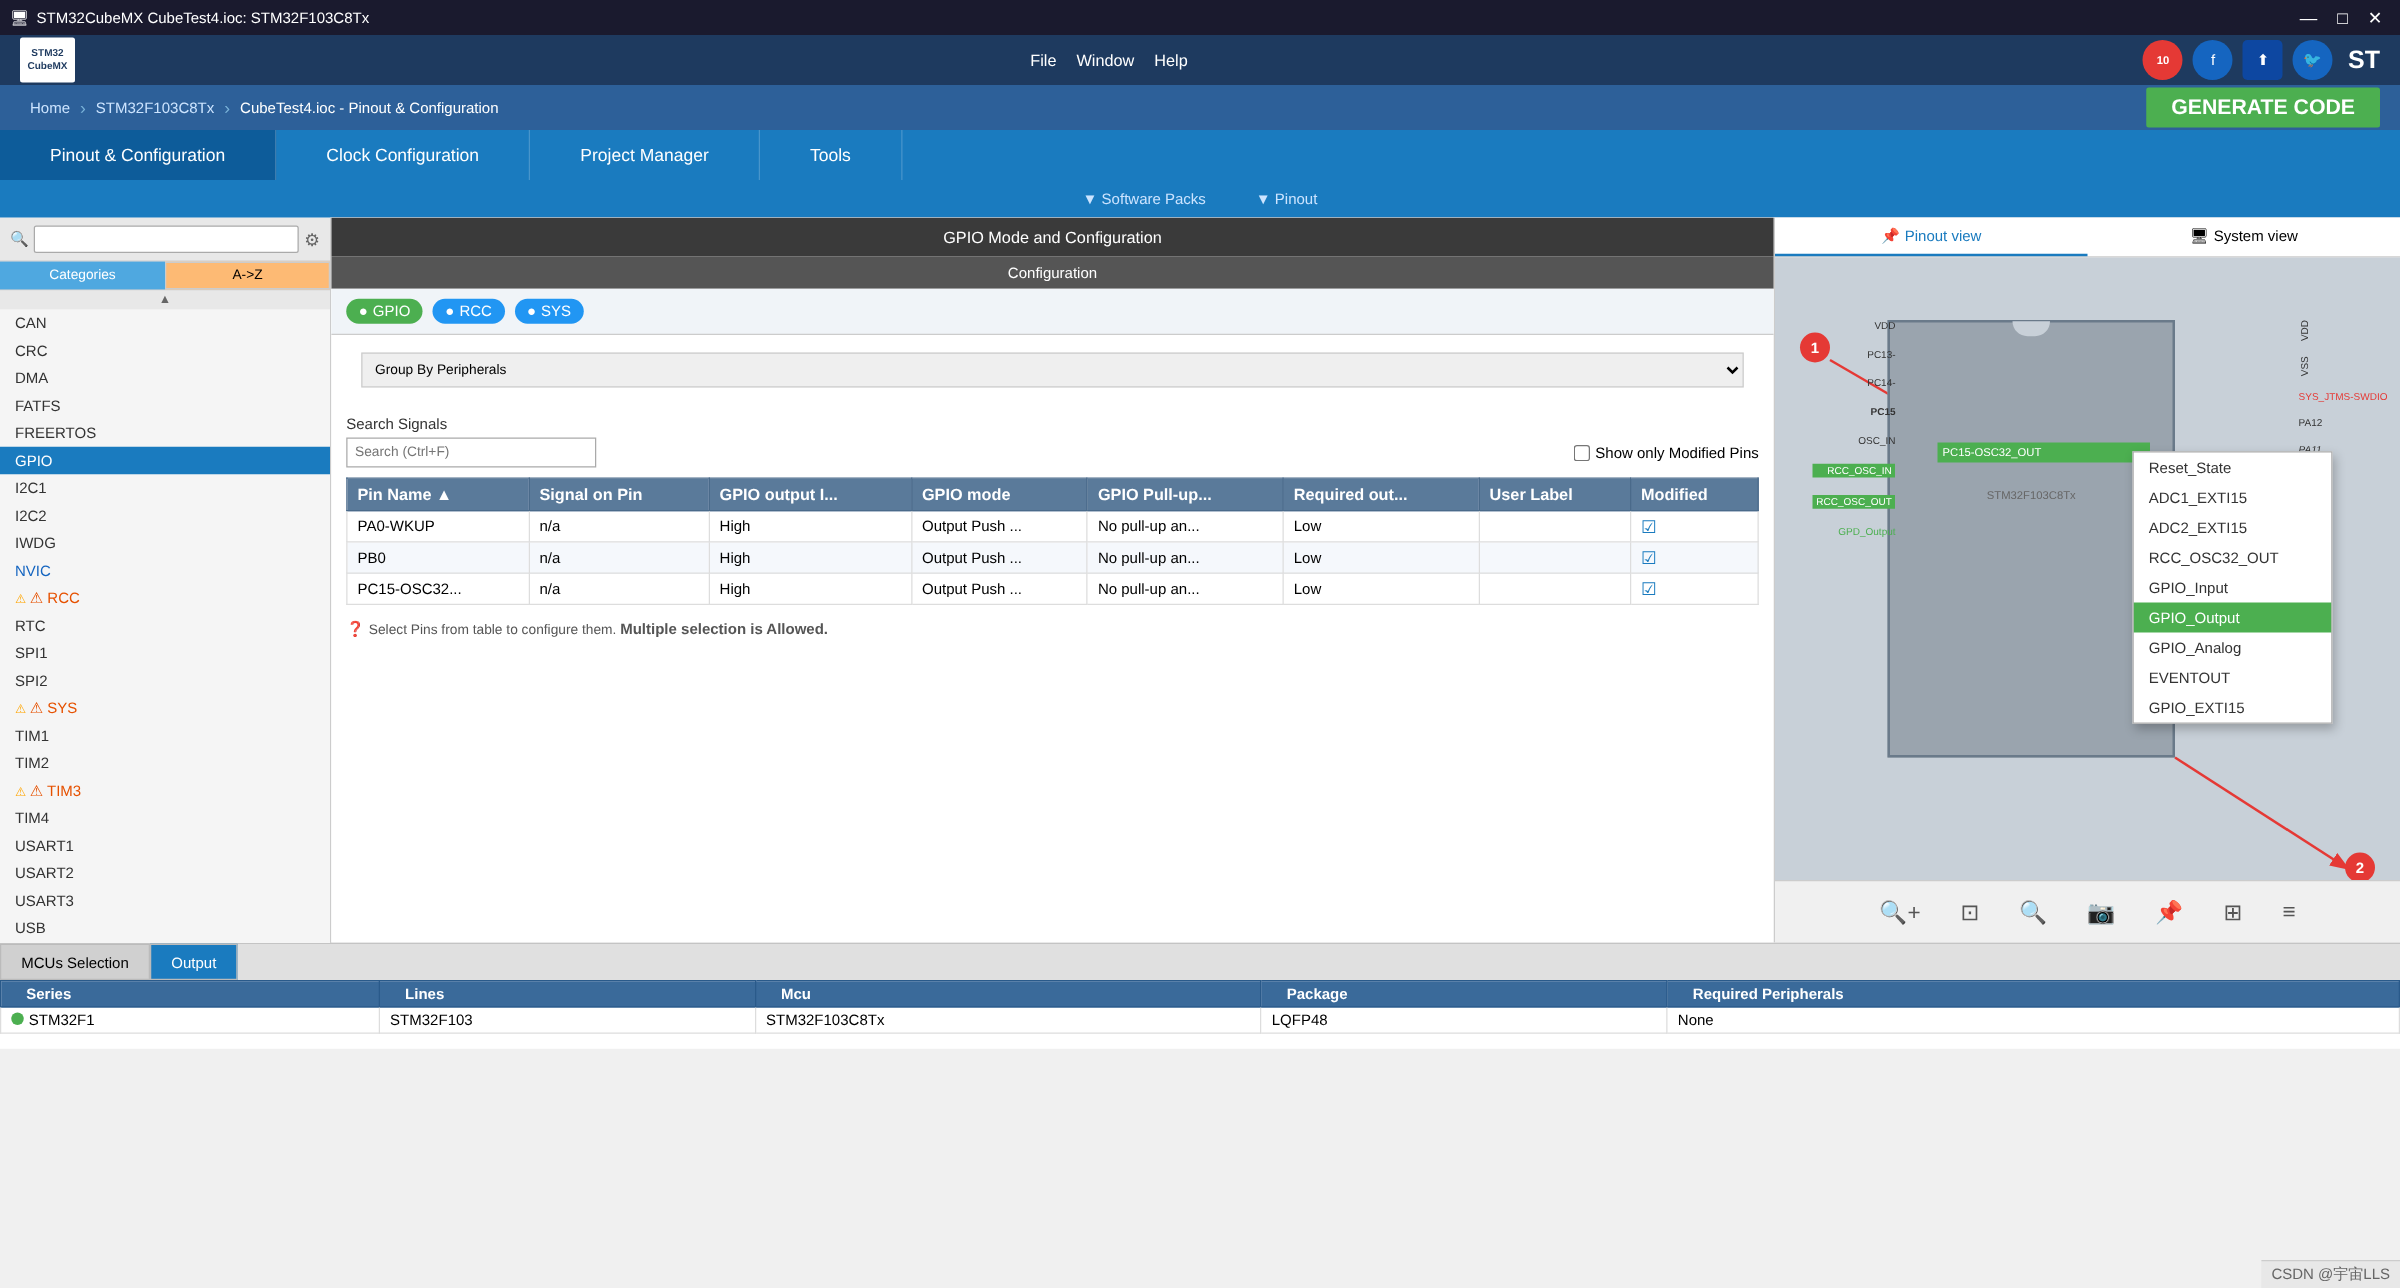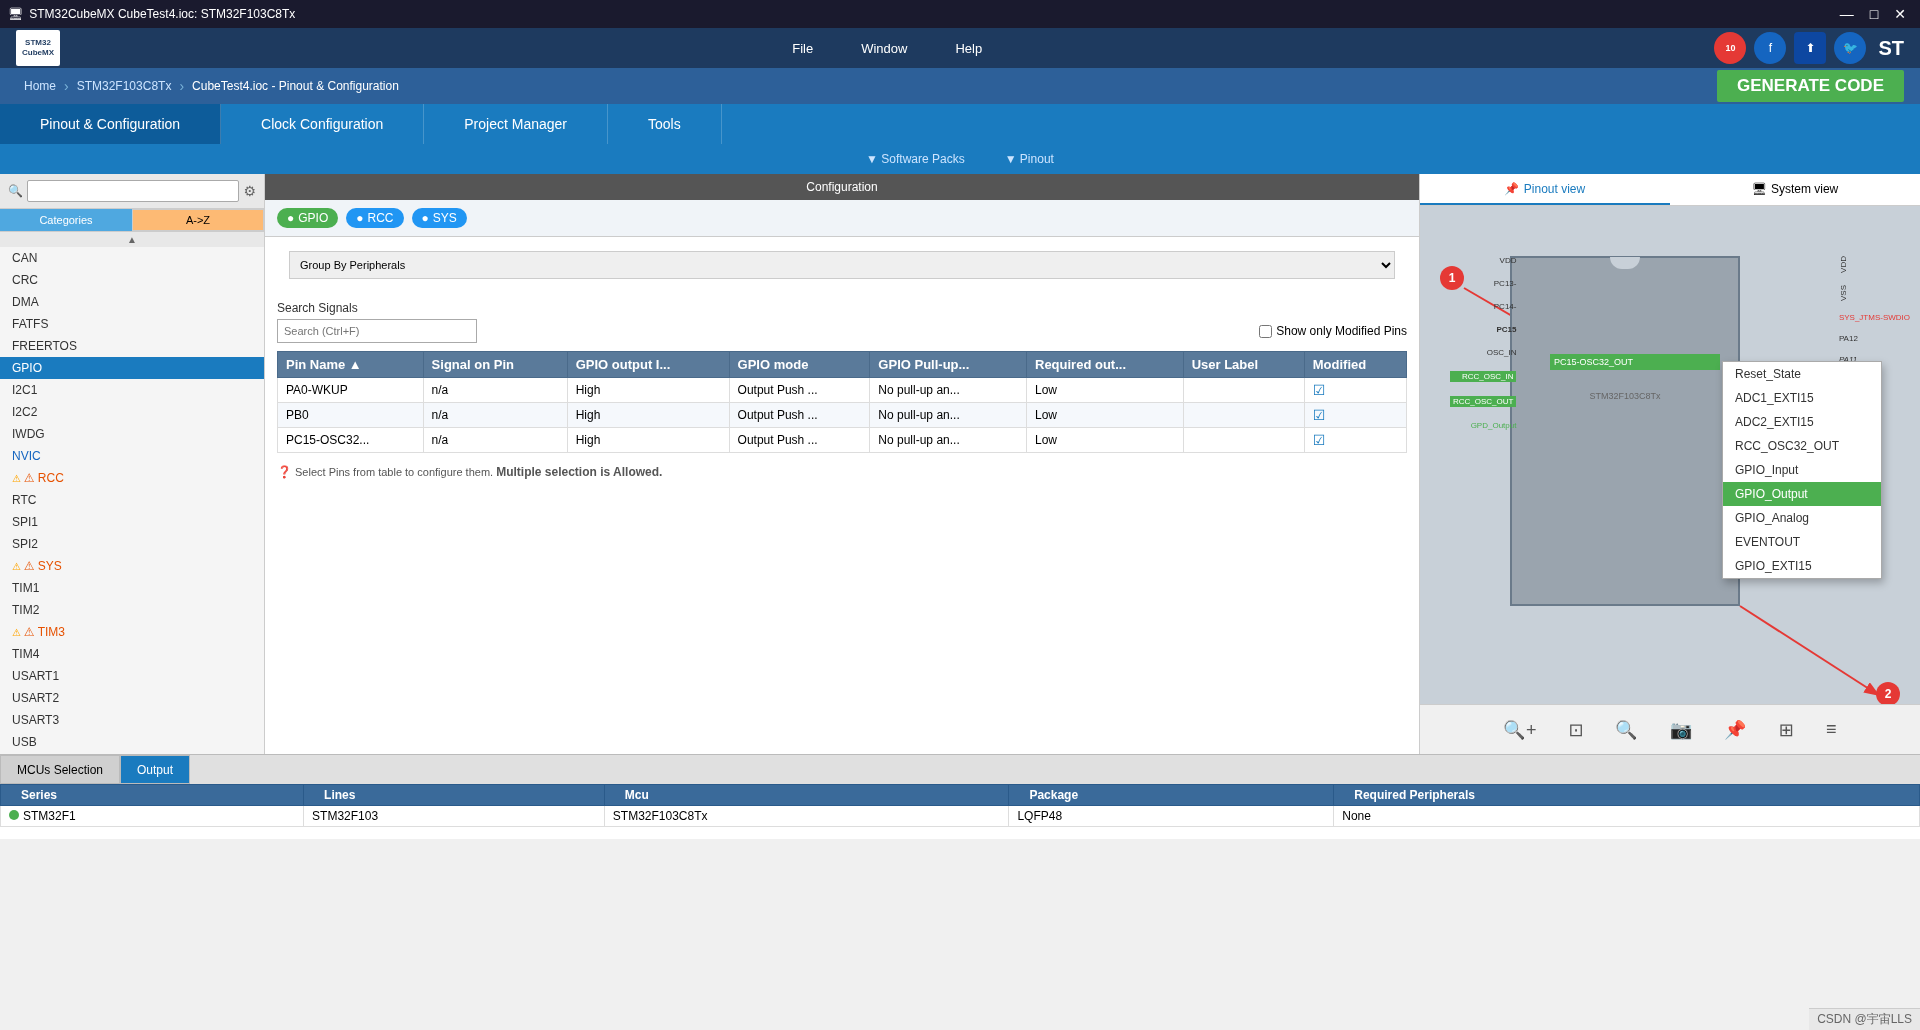--- a/index.html
+++ b/index.html
@@ -23,21 +23,21 @@
     .menu-bar {
       background: #1e3a5f;
       height: 40px;
       display: flex;
       align-items: center;
       justify-content: space-between;
       padding: 0 16px;
     }
     .menu-bar-logo { display: flex; align-items: center; gap: 6px; }
     .logo-box { width: 44px; height: 36px; background: white; display: flex; align-items: center; justify-content: center; font-weight: bold; font-size: 9px; color: #1e3a5f; border-radius: 2px; }
-    .menu-items { display: flex; gap: 32px; }
+    .menu-items { display: flex; }
     .menu-item { color: white; cursor: pointer; font-size: 13px; padding: 4px 8px; }
     .menu-right { display: flex; align-items: center; gap: 8px; }
     .social-icon { width: 32px; height: 32px; border-radius: 50%; display: flex; align-items: center; justify-content: center; color: white; font-size: 14px; cursor: pointer; }
 
     
     .breadcrumb {
       background: #2d6099;
       height: 36px;
       display: flex;
       align-items: center;
@@ -412,20 +412,21 @@
     <div class="sidebar-item">TIM4</div>
     <div class="sidebar-item">USART1</div>
     <div class="sidebar-item">USART2</div>
     <div class="sidebar-item">USART3</div>
     <div class="sidebar-item">USB</div>
     <div class="sidebar-item" style="color:#aaa;">USB_DEVICE</div>
 
   </div>
 
   <div class="content-area">
+    <div class="content-header">GPIO Mode and Configuration</div>
     <div class="content-sub-header">Configuration</div>
 
     <div class="gpio-controls">
       <div class="gpio-badge">
         <span>●</span>
         <span>GPIO</span>
       </div>
       <div class="rcc-badge">
         <span>●</span>
         <span>RCC</span>
@@ -563,21 +564,21 @@
         <div style="font-size:8px; color:#333; font-style:italic;">PA11</div>
         <div style="font-size:8px; color:#333; margin-bottom:12px;">PA10</div>
         <div style="font-size:8px; color:#4caf50; margin-bottom:12px;">PB15</div>
         <div style="font-size:8px; color:#4caf50; margin-bottom:12px;">PB14</div>
       </div>
 
       <div style="position:absolute; top:148px; left:130px; width:170px; height:16px; background:#4caf50; display:flex; align-items:center; padding:0 4px; z-index:3;">
         <span style="font-size:9px; color:white; white-space:nowrap;">PC15-OSC32_OUT</span>
       </div>
 
-      <div class="context-menu" style="top:155px; left:302px; z-index:20;">
+      <div class="context-menu" style="top:155px; left:286px; z-index:20;">
         <div class="context-menu-item">Reset_State</div>
         <div class="context-menu-item">ADC1_EXTI15</div>
         <div class="context-menu-item">ADC2_EXTI15</div>
         <div class="context-menu-item">RCC_OSC32_OUT</div>
         <div class="context-menu-item">GPIO_Input</div>
         <div class="context-menu-item highlighted" style="background:#4caf50; color:white;">GPIO_Output</div>
         <div class="context-menu-item">GPIO_Analog</div>
         <div class="context-menu-item">EVENTOUT</div>
         <div class="context-menu-item">GPIO_EXTI15</div>
       </div>

